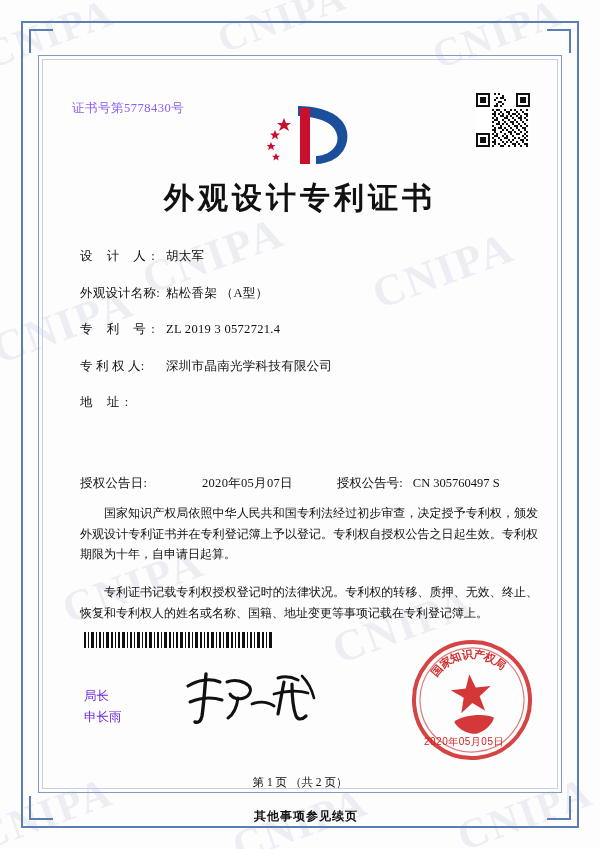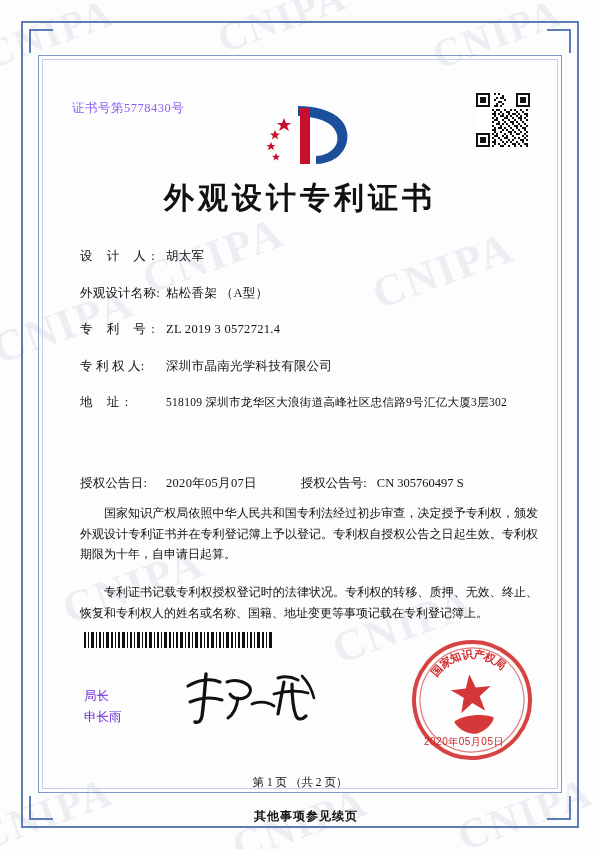--- a/index.html
+++ b/index.html
@@ -128,21 +128,21 @@
     white-space: nowrap;
   }
   .row .lbl.sp {
     letter-spacing: 5.5px;
   }
   .row .val {
     flex: 1;
     letter-spacing: 0.3px;
   }
   .row .val.small { font-size: 11.5px; }
-  .row.split .val { flex: 0 0 auto; }
+  .row.split .val { flex: 0 0 auto; margin-left: 36px; }
   .row.split .lbl2 {
     margin-left: 44px;
     white-space: nowrap;
     margin-top: 44px;
   }
   .row.split .val2 {
     margin-left: 10px;
     white-space: nowrap;
     margin-top: 8px;
   }
@@ -425,21 +425,20 @@
     <div class="row">
       <div class="lbl sp">专 利 号:</div>
       <div class="val">ZL 2019 3 0572721.4</div>
     </div>
     <div class="row">
       <div class="lbl">专 利 权 人:</div>
       <div class="val">深圳市晶南光学科技有限公司</div>
     </div>
     <div class="row">
       <div class="lbl sp">地 址:</div>
-      <div class="val small">518109 深圳市龙华区大浪街道高峰社区忠信路9号汇亿大厦3层302</div>
     </div>
     <div class="row split">
       <div class="lbl">授权公告日:</div>
       <div class="val">2020年05月07日</div>
       <div class="lbl2">授权公告号:</div>
       <div class="val2">CN 305760497 S</div>
     </div>
   </div>
 
   <div class="paras">

